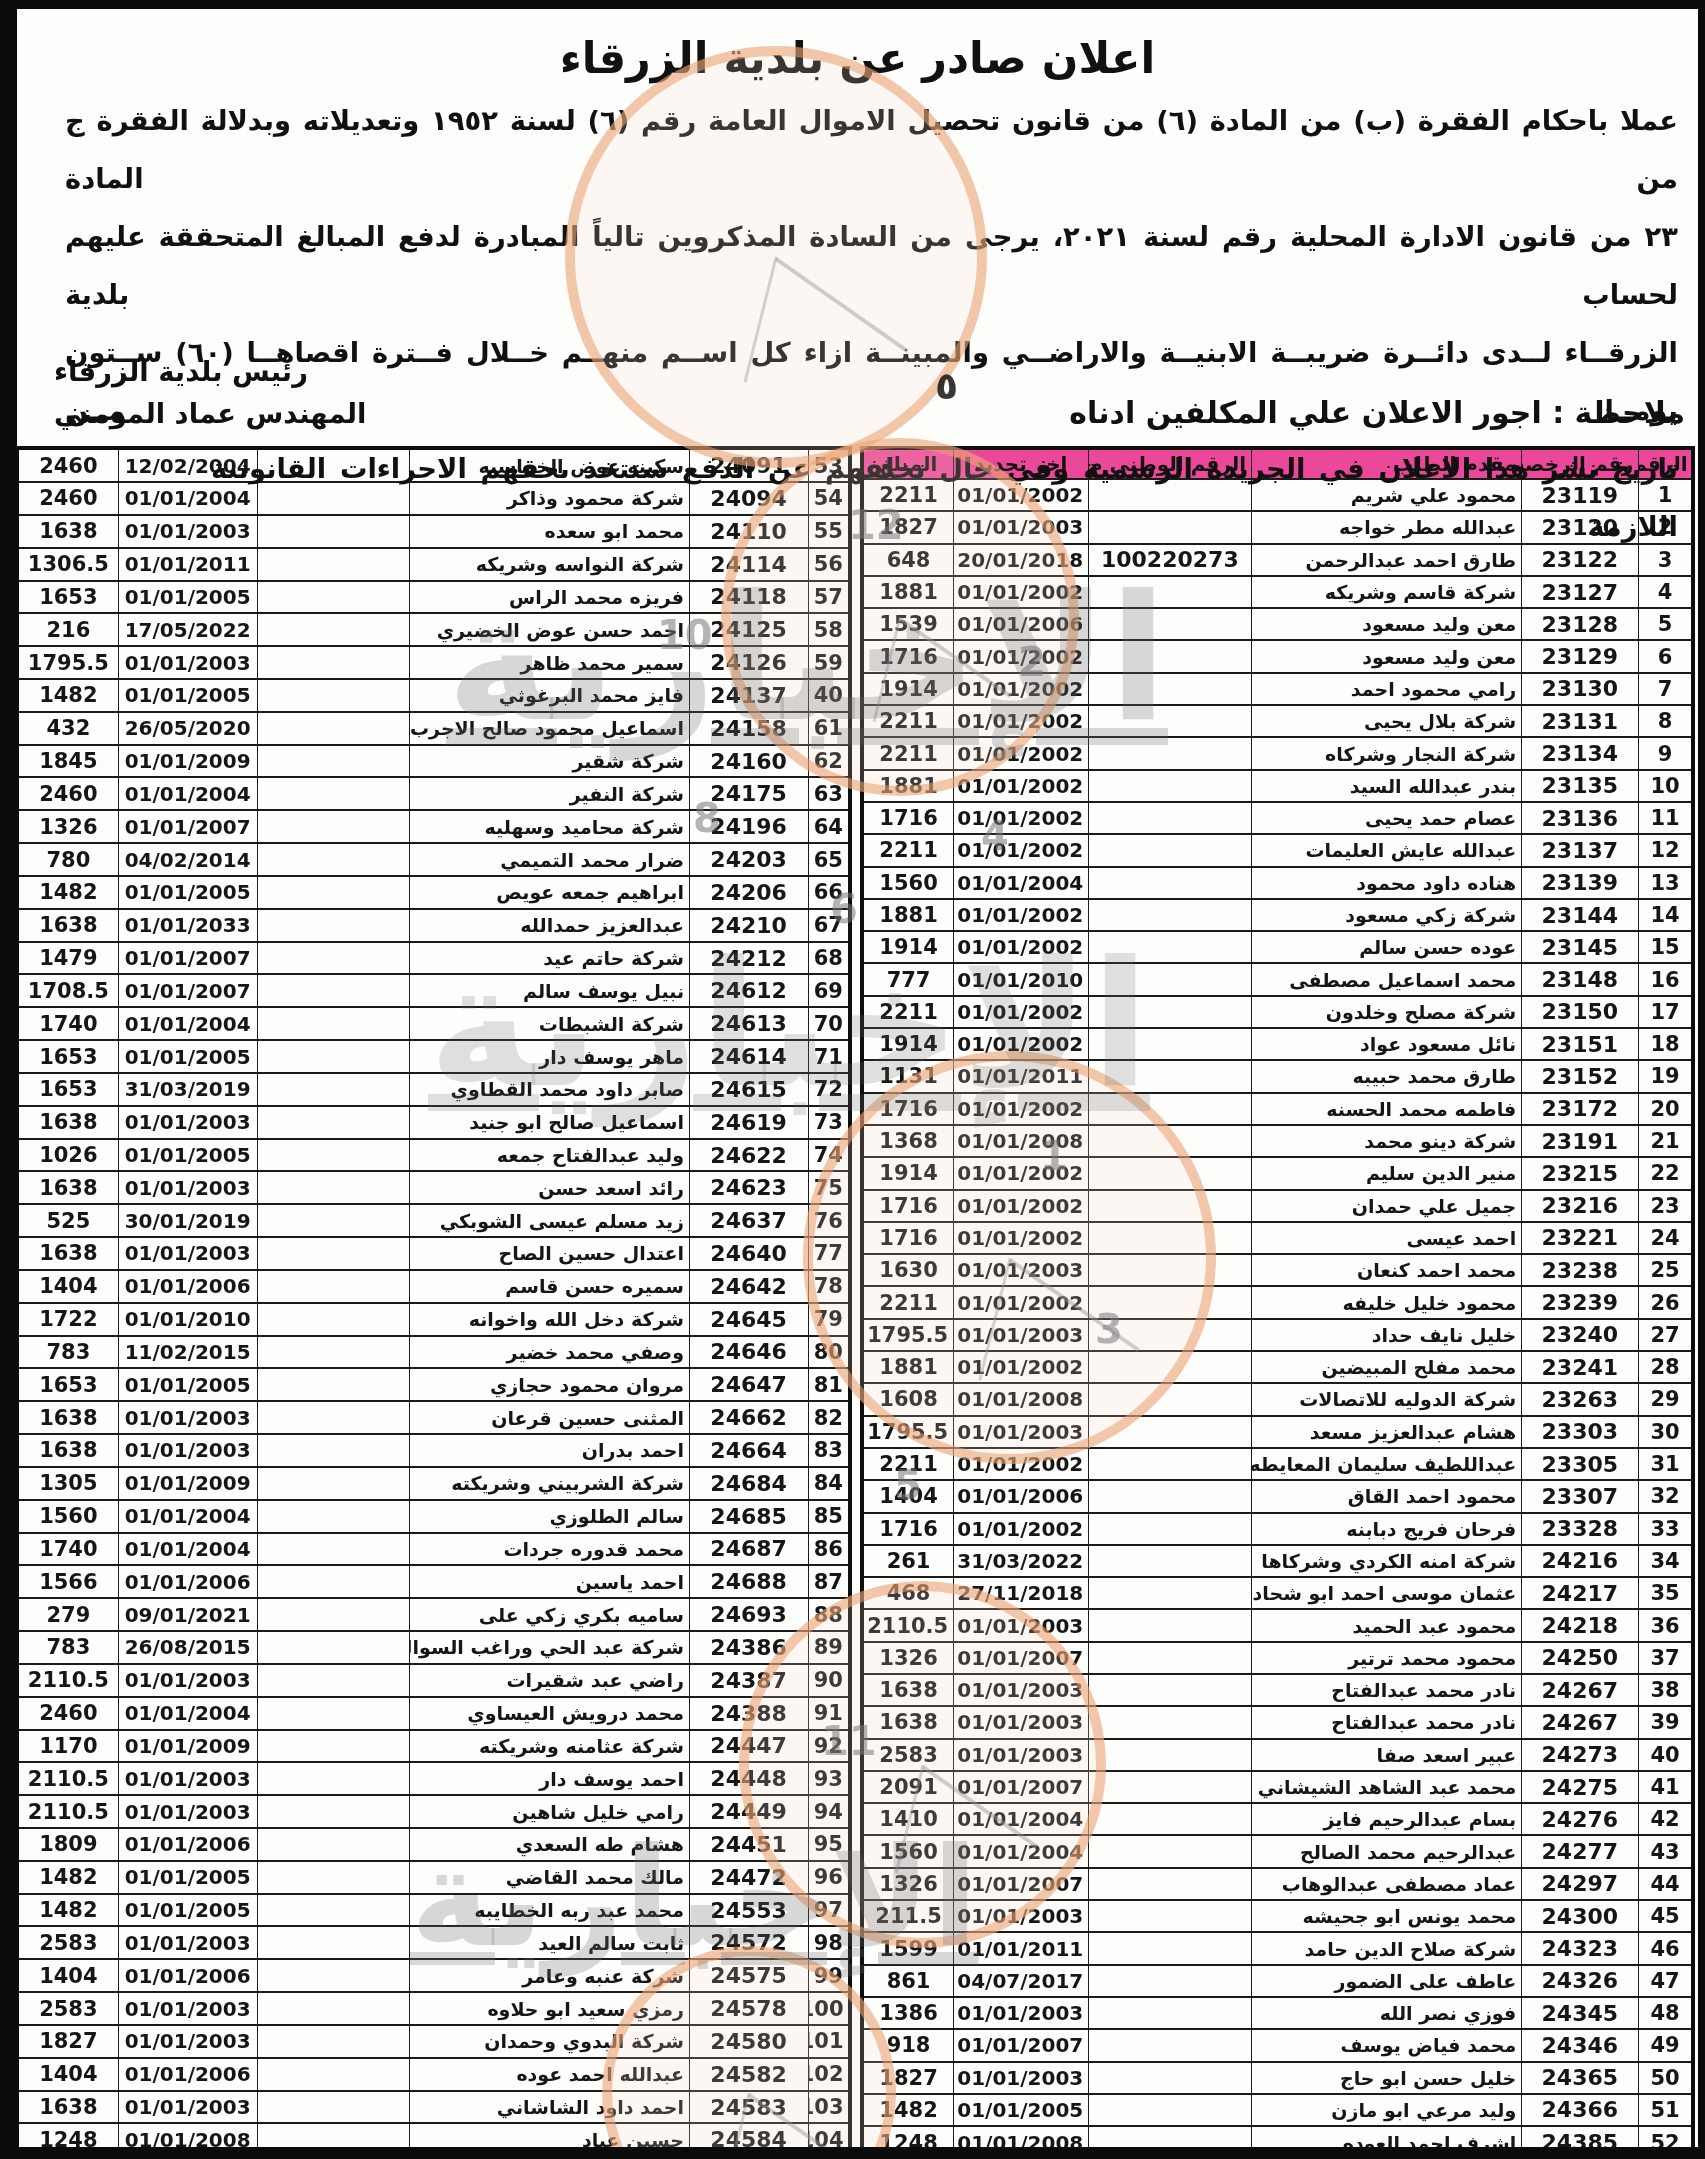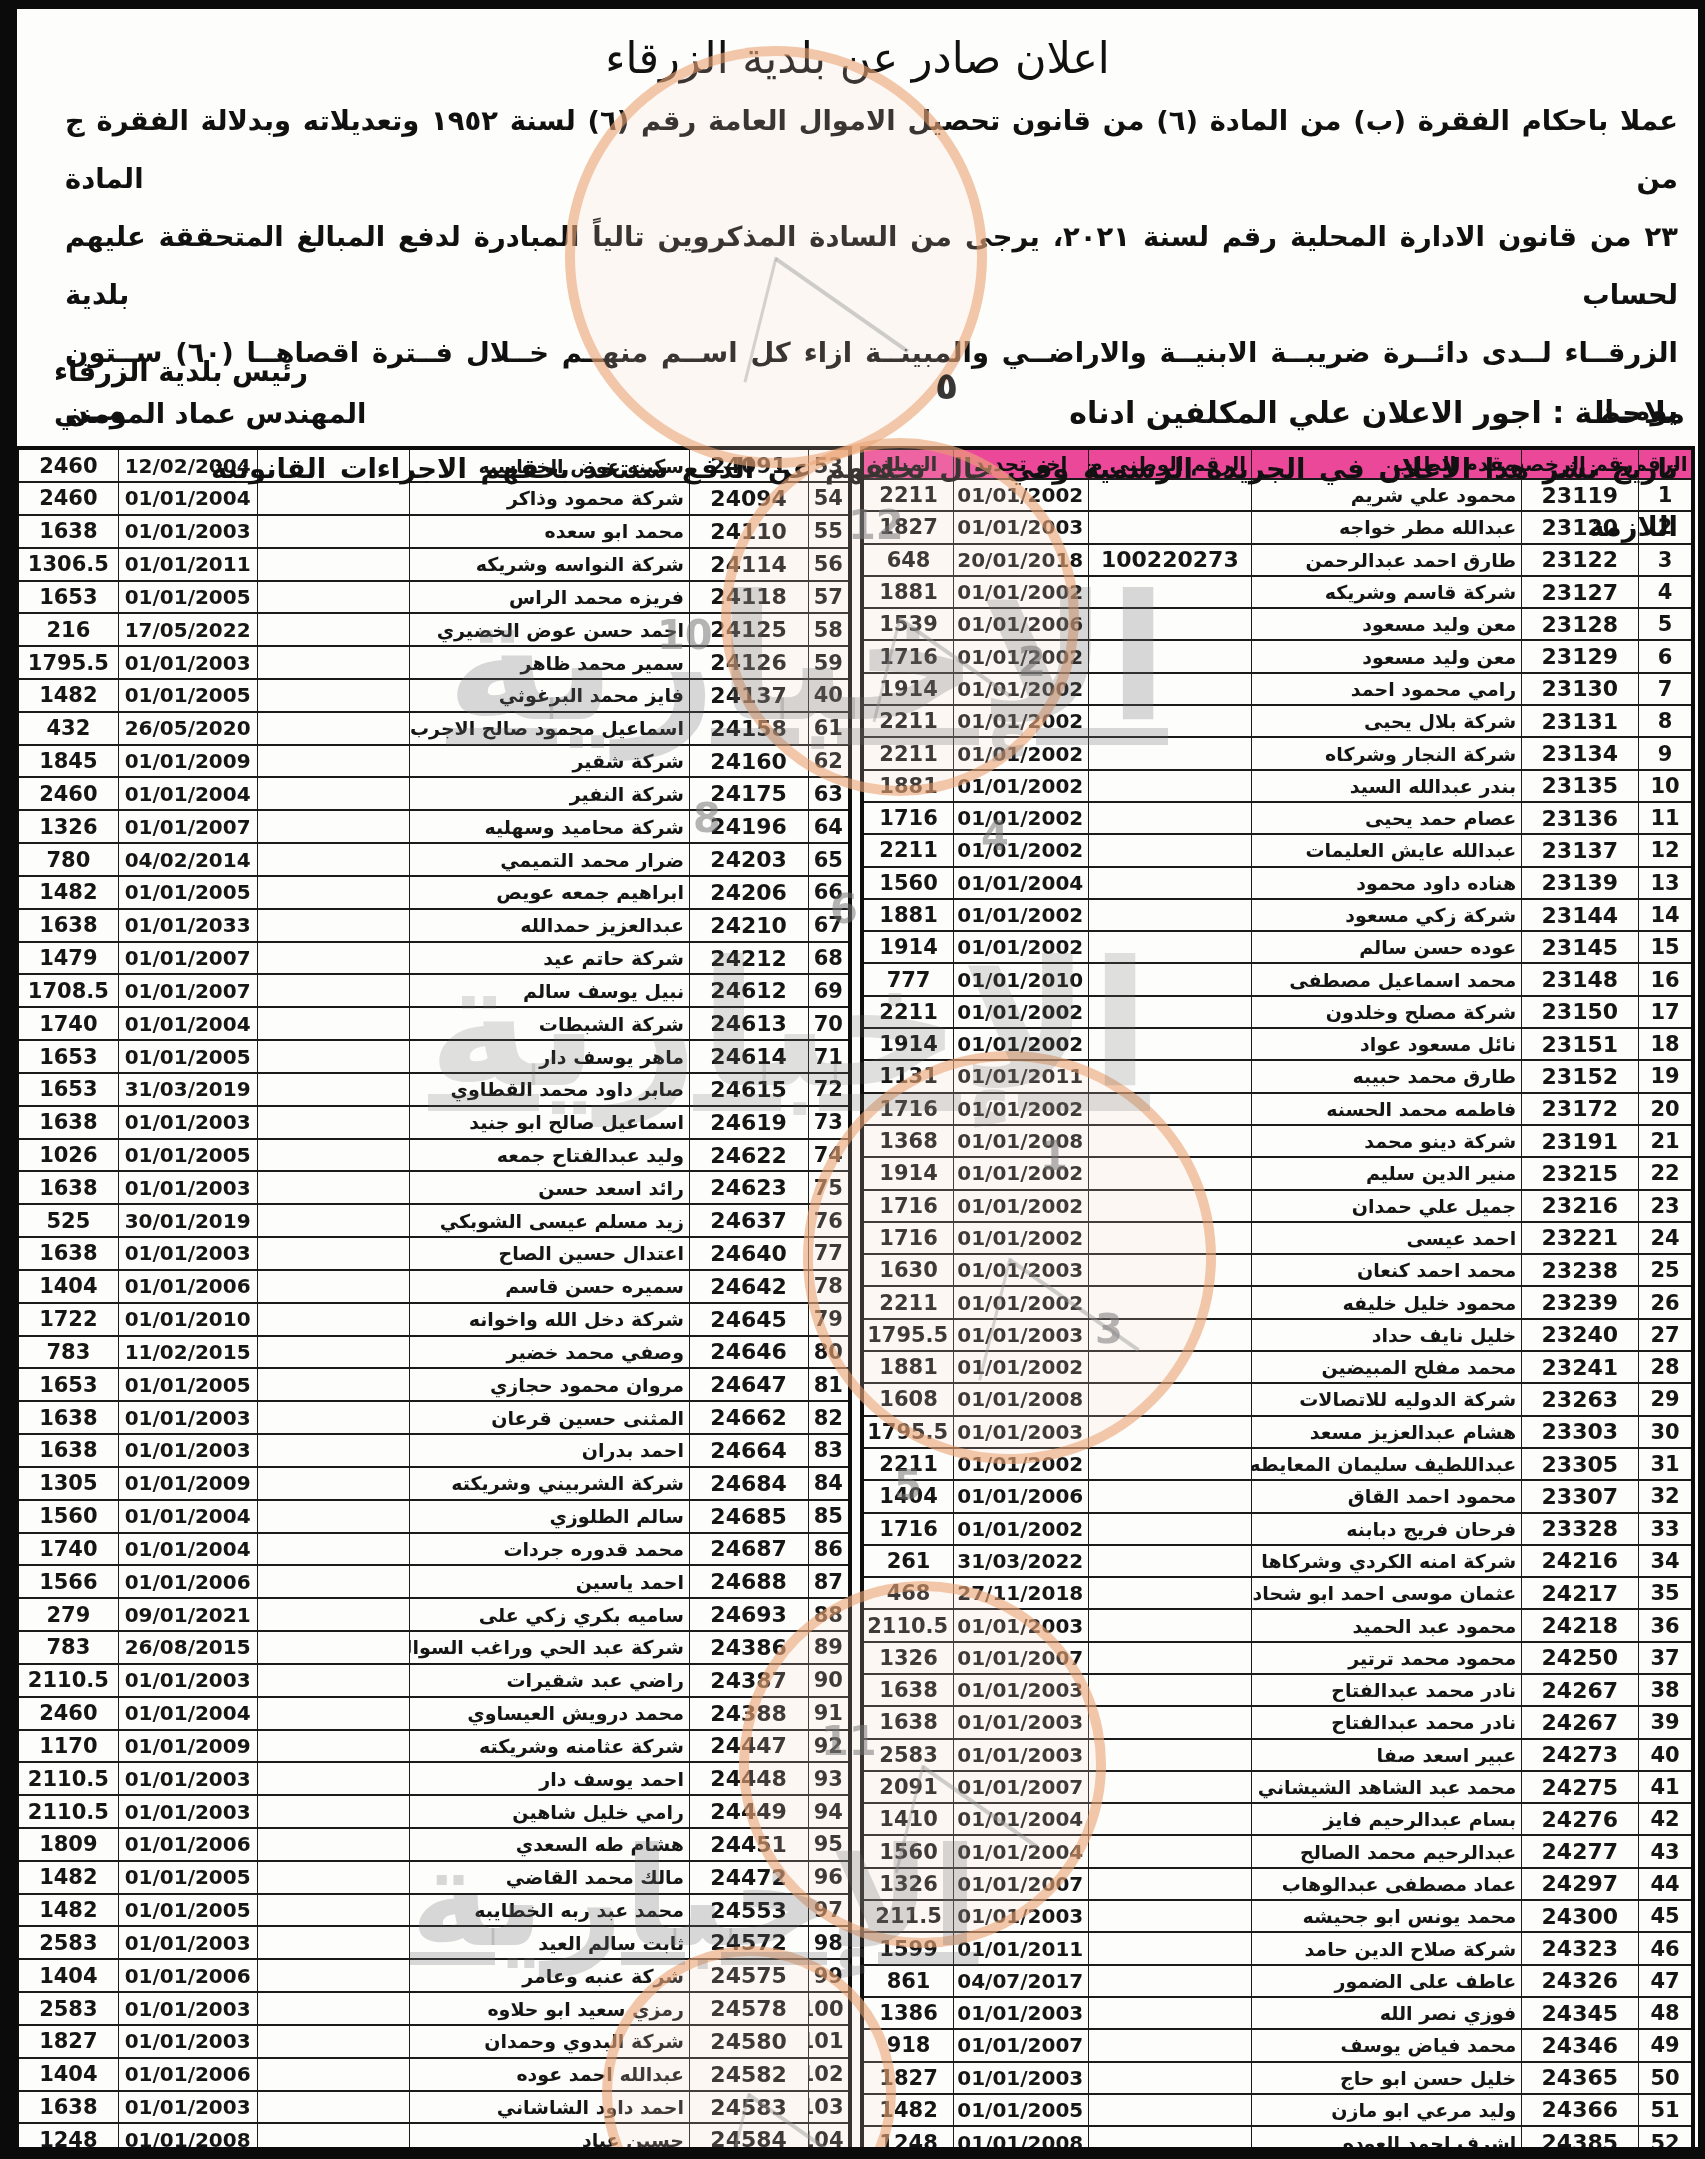--- a/index.html
+++ b/index.html
@@ -13,21 +13,21 @@
     border-right:7.3px solid #0b0b0b;
     border-bottom:12.8px solid #0b0b0b;
     overflow:hidden;
     font-family:"DejaVu Sans",sans-serif;
     color:#111;
     direction:rtl;
   }
   
   .header{position:relative;height:413px;}
   .title{
-    text-align:center;font-size:43px;font-weight:normal;
+    text-align:center;font-size:43px;font-weight:bold;
     margin:24px 0 9.1px 0;letter-spacing:0px;
   }
   .paragraph{
     font-size:27.4px;font-weight:bold;line-height:58px;
     padding:0 20px;
   }
   .paragraph .pline{
     text-align:justify;text-align-last:justify;
     white-space:normal;
     margin-left:28px;

